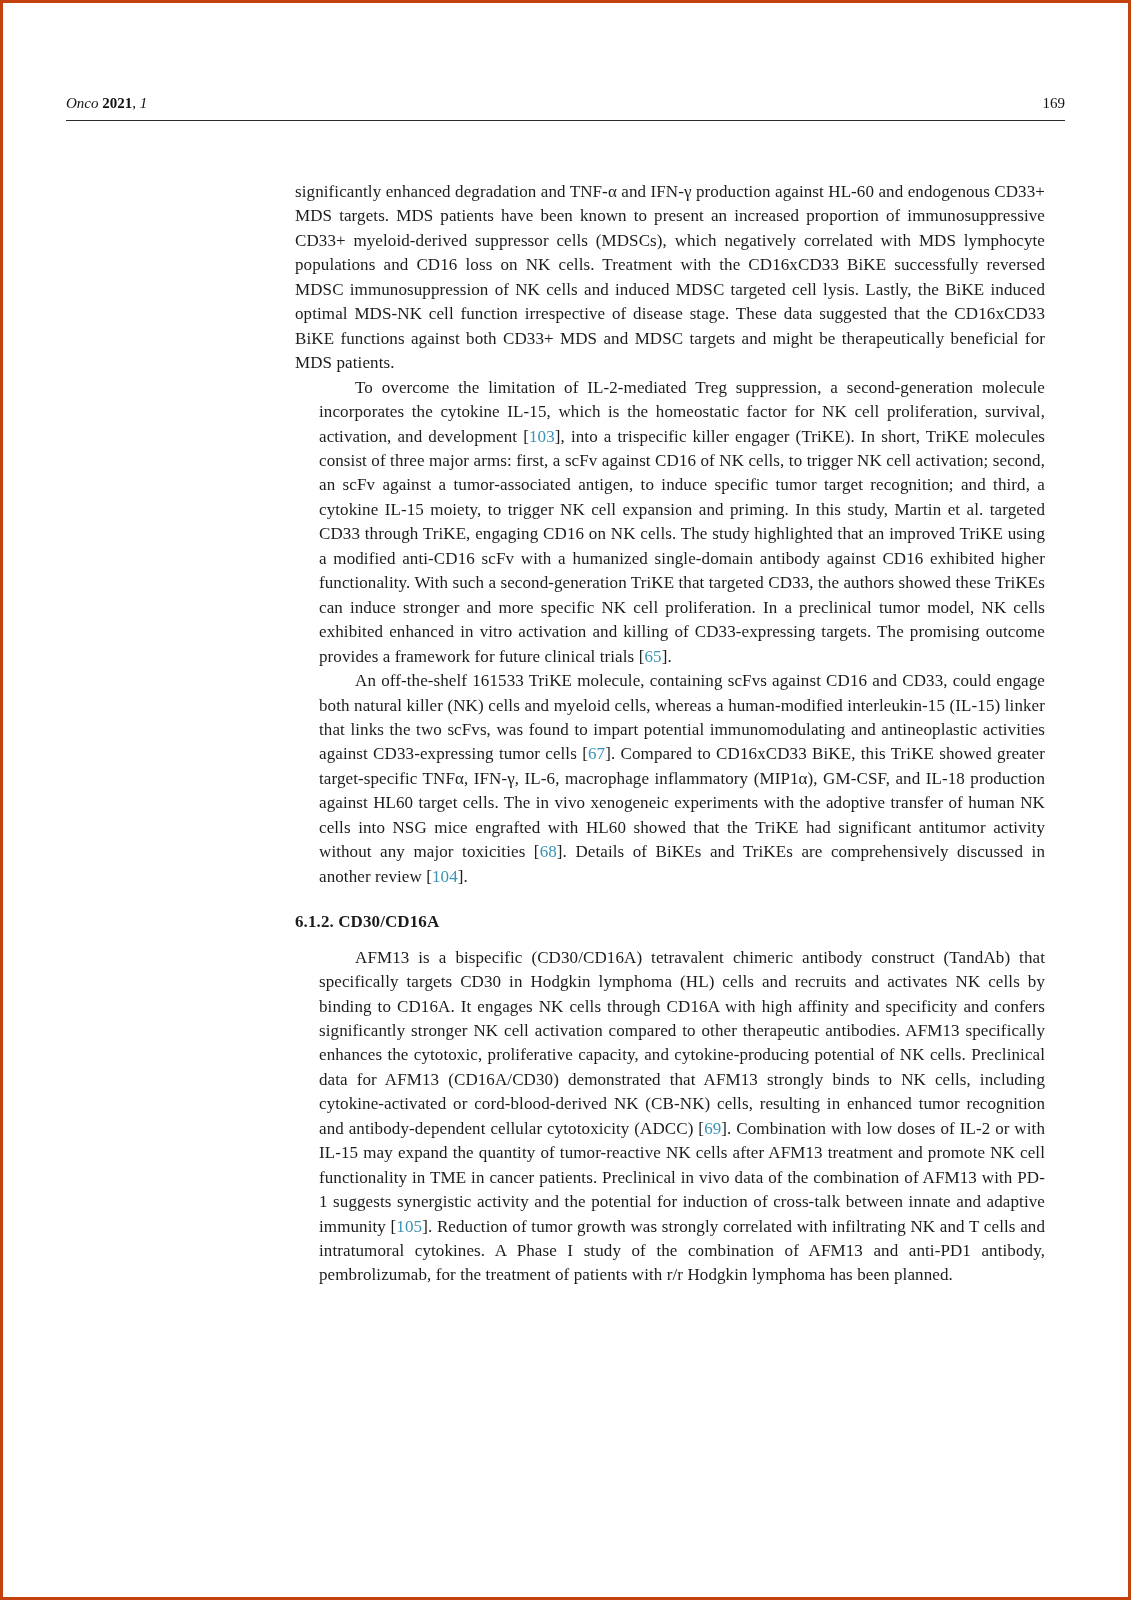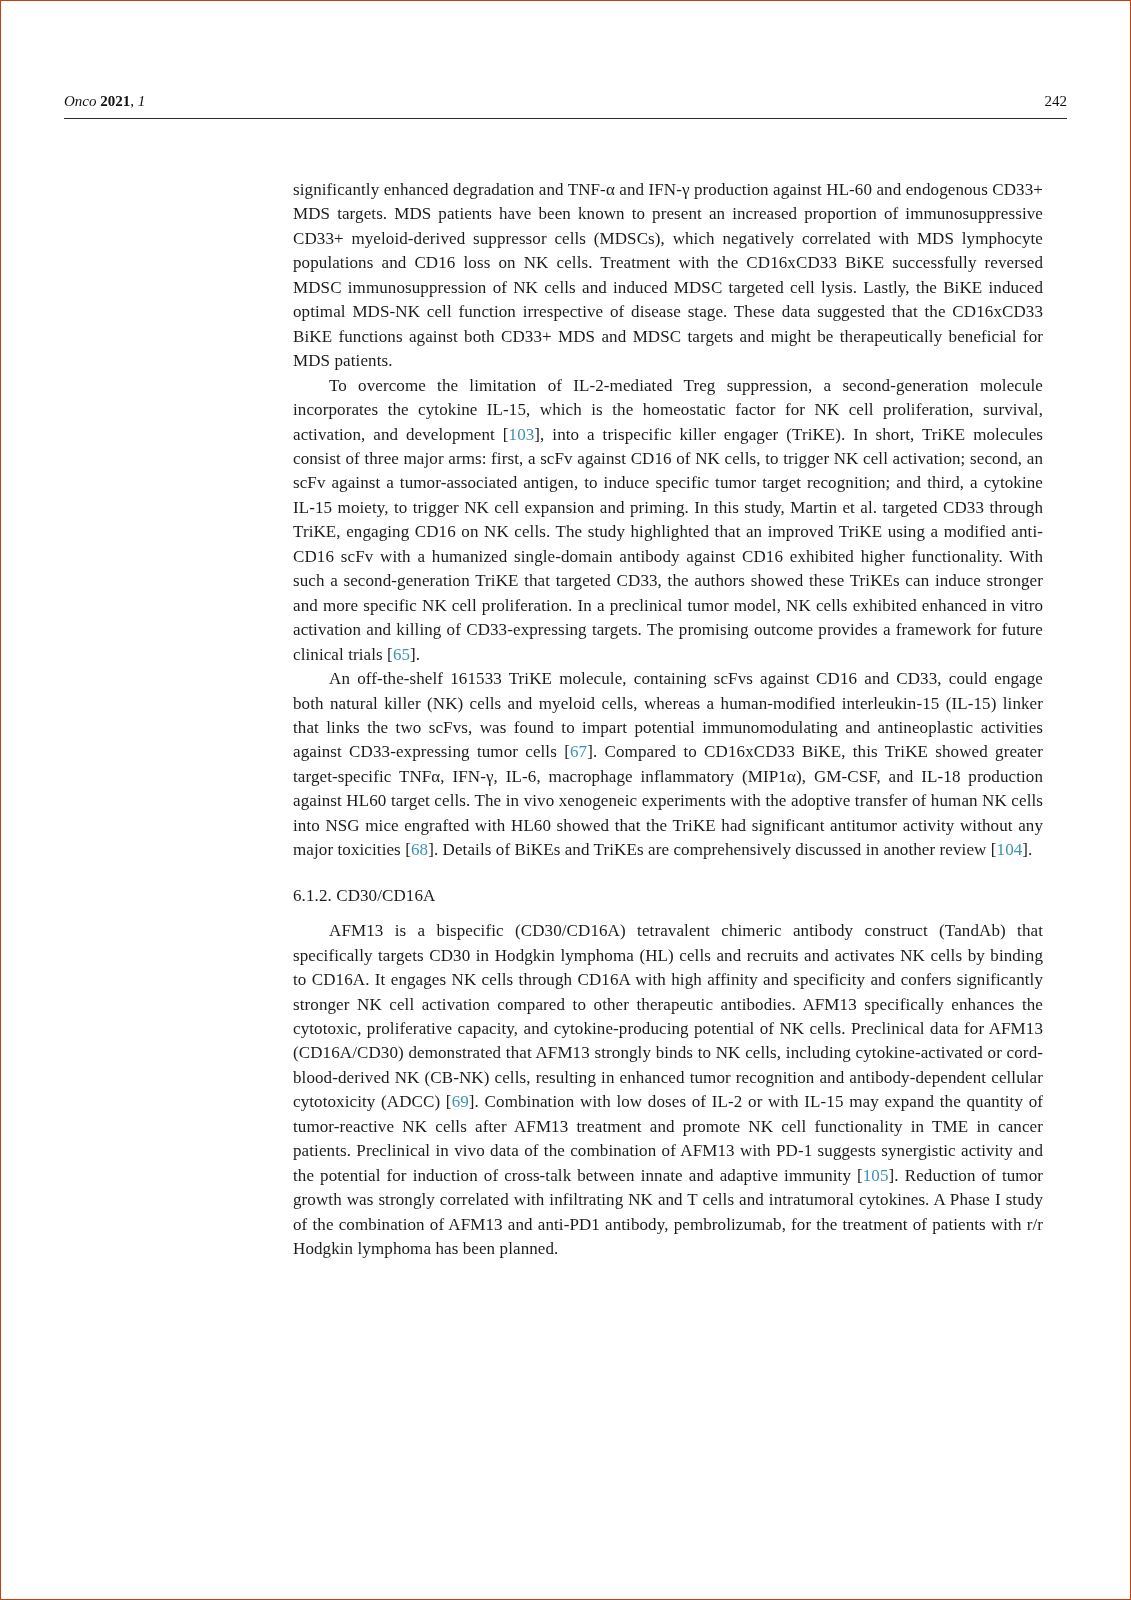--- a/index.html
+++ b/index.html
@@ -6,21 +6,21 @@
     margin: 0;
     padding: 0;
     background: #ffffff;
   }
   .page {
     position: relative;
     width: 1131px;
     height: 1600px;
     background: #ffffff;
     box-sizing: border-box;
-    border: 1px solid #c2410c;
+    border: 3px solid #c2410c;
     font-family: "Liberation Serif", "DejaVu Serif", serif;
     color: var(--text-color, #1c1c1c);
     overflow: hidden;
   }
   .running-head {
     position: absolute;
     left: 63px;
     right: 63px;
     top: 92px;
     display: flex;
@@ -47,40 +47,40 @@
     top: 177px;
     font-size: 17px;
     line-height: 24.45px;
     text-align: justify;
     letter-spacing: 0.1px;
   }
   .body-col p {
     margin: 0;
     padding: 0;
   }
-  .body-col p.indent { text-indent: 36px; }
+  .body-col p.indent { text-indent: 36px; margin-left: 24px; }
   .body-col h3 {
     margin: 21px 0 11px 0;
     font-size: 17px;
-    font-weight: normal;
+    font-weight: bold;
     text-align: left;
     text-indent: 0;
   }
   .cite {
     color: var(--cite-color, #3a93b5);
     cursor: pointer;
   }
 </style>
 </head>
 <body>
 
 <div class="page">
   <div class="running-head">
     <div class="rh-left"><span class="it">Onco</span> <span class="bd">2021</span><span>, </span><span class="it">1</span></div>
-    <div class="rh-right">242</div>
+    <div class="rh-right">169</div>
   </div>
   <div class="header-rule"></div>
   <main class="body-col" id="article-body">
       <p><span>significantly enhanced degradation and TNF-α and IFN-γ production against HL-60 and endogenous CD33+ MDS targets. MDS patients have been known to present an increased proportion of immunosuppressive CD33+ myeloid-derived suppressor cells (MDSCs), which negatively correlated with MDS lymphocyte populations and CD16 loss on NK cells. Treatment with the CD16xCD33 BiKE successfully reversed MDSC immunosuppression of NK cells and induced MDSC targeted cell lysis. Lastly, the BiKE induced optimal MDS-NK cell function irrespective of disease stage. These data suggested that the CD16xCD33 BiKE functions against both CD33+ MDS and MDSC targets and might be therapeutically beneficial for MDS patients.</span></p>
       <p class="indent"><span>To overcome the limitation of IL-2-mediated Treg suppression, a second-generation molecule incorporates the cytokine IL-15, which is the homeostatic factor for NK cell proliferation, survival, activation, and development [</span><span class="cite">103</span><span>], into a trispecific killer engager (TriKE). In short, TriKE molecules consist of three major arms: first, a scFv against CD16 of NK cells, to trigger NK cell activation; second, an scFv against a tumor-associated antigen, to induce specific tumor target recognition; and third, a cytokine IL-15 moiety, to trigger NK cell expansion and priming. In this study, Martin et al. targeted CD33 through TriKE, engaging CD16 on NK cells. The study highlighted that an improved TriKE using a modified anti-CD16 scFv with a humanized single-domain antibody against CD16 exhibited higher functionality. With such a second-generation TriKE that targeted CD33, the authors showed these TriKEs can induce stronger and more specific NK cell proliferation. In a preclinical tumor model, NK cells exhibited enhanced in vitro activation and killing of CD33-expressing targets. The promising outcome provides a framework for future clinical trials [</span><span class="cite">65</span><span>].</span></p>
       <p class="indent"><span>An off-the-shelf 161533 TriKE molecule, containing scFvs against CD16 and CD33, could engage both natural killer (NK) cells and myeloid cells, whereas a human-modified interleukin-15 (IL-15) linker that links the two scFvs, was found to impart potential immunomodulating and antineoplastic activities against CD33-expressing tumor cells [</span><span class="cite">67</span><span>]. Compared to CD16xCD33 BiKE, this TriKE showed greater target-specific TNFα, IFN-γ, IL-6, macrophage inflammatory (MIP1α), GM-CSF, and IL-18 production against HL60 target cells. The in vivo xenogeneic experiments with the adoptive transfer of human NK cells into NSG mice engrafted with HL60 showed that the TriKE had significant antitumor activity without any major toxicities [</span><span class="cite">68</span><span>]. Details of BiKEs and TriKEs are comprehensively discussed in another review [</span><span class="cite">104</span><span>].</span></p>
       <h3>6.1.2. CD30/CD16A</h3>
       <p class="indent"><span>AFM13 is a bispecific (CD30/CD16A) tetravalent chimeric antibody construct (TandAb) that specifically targets CD30 in Hodgkin lymphoma (HL) cells and recruits and activates NK cells by binding to CD16A. It engages NK cells through CD16A with high affinity and specificity and confers significantly stronger NK cell activation compared to other therapeutic antibodies. AFM13 specifically enhances the cytotoxic, proliferative capacity, and cytokine-producing potential of NK cells. Preclinical data for AFM13 (CD16A/CD30) demonstrated that AFM13 strongly binds to NK cells, including cytokine-activated or cord-blood-derived NK (CB-NK) cells, resulting in enhanced tumor recognition and antibody-dependent cellular cytotoxicity (ADCC) [</span><span class="cite">69</span><span>]. Combination with low doses of IL-2 or with IL-15 may expand the quantity of tumor-reactive NK cells after AFM13 treatment and promote NK cell functionality in TME in cancer patients. Preclinical in vivo data of the combination of AFM13 with PD-1 suggests synergistic activity and the potential for induction of cross-talk between innate and adaptive immunity [</span><span class="cite">105</span><span>]. Reduction of tumor growth was strongly correlated with infiltrating NK and T cells and intratumoral cytokines. A Phase I study of the combination of AFM13 and anti-PD1 antibody, pembrolizumab, for the treatment of patients with r/r Hodgkin lymphoma has been planned.</span></p>
     </main>
 </div>

